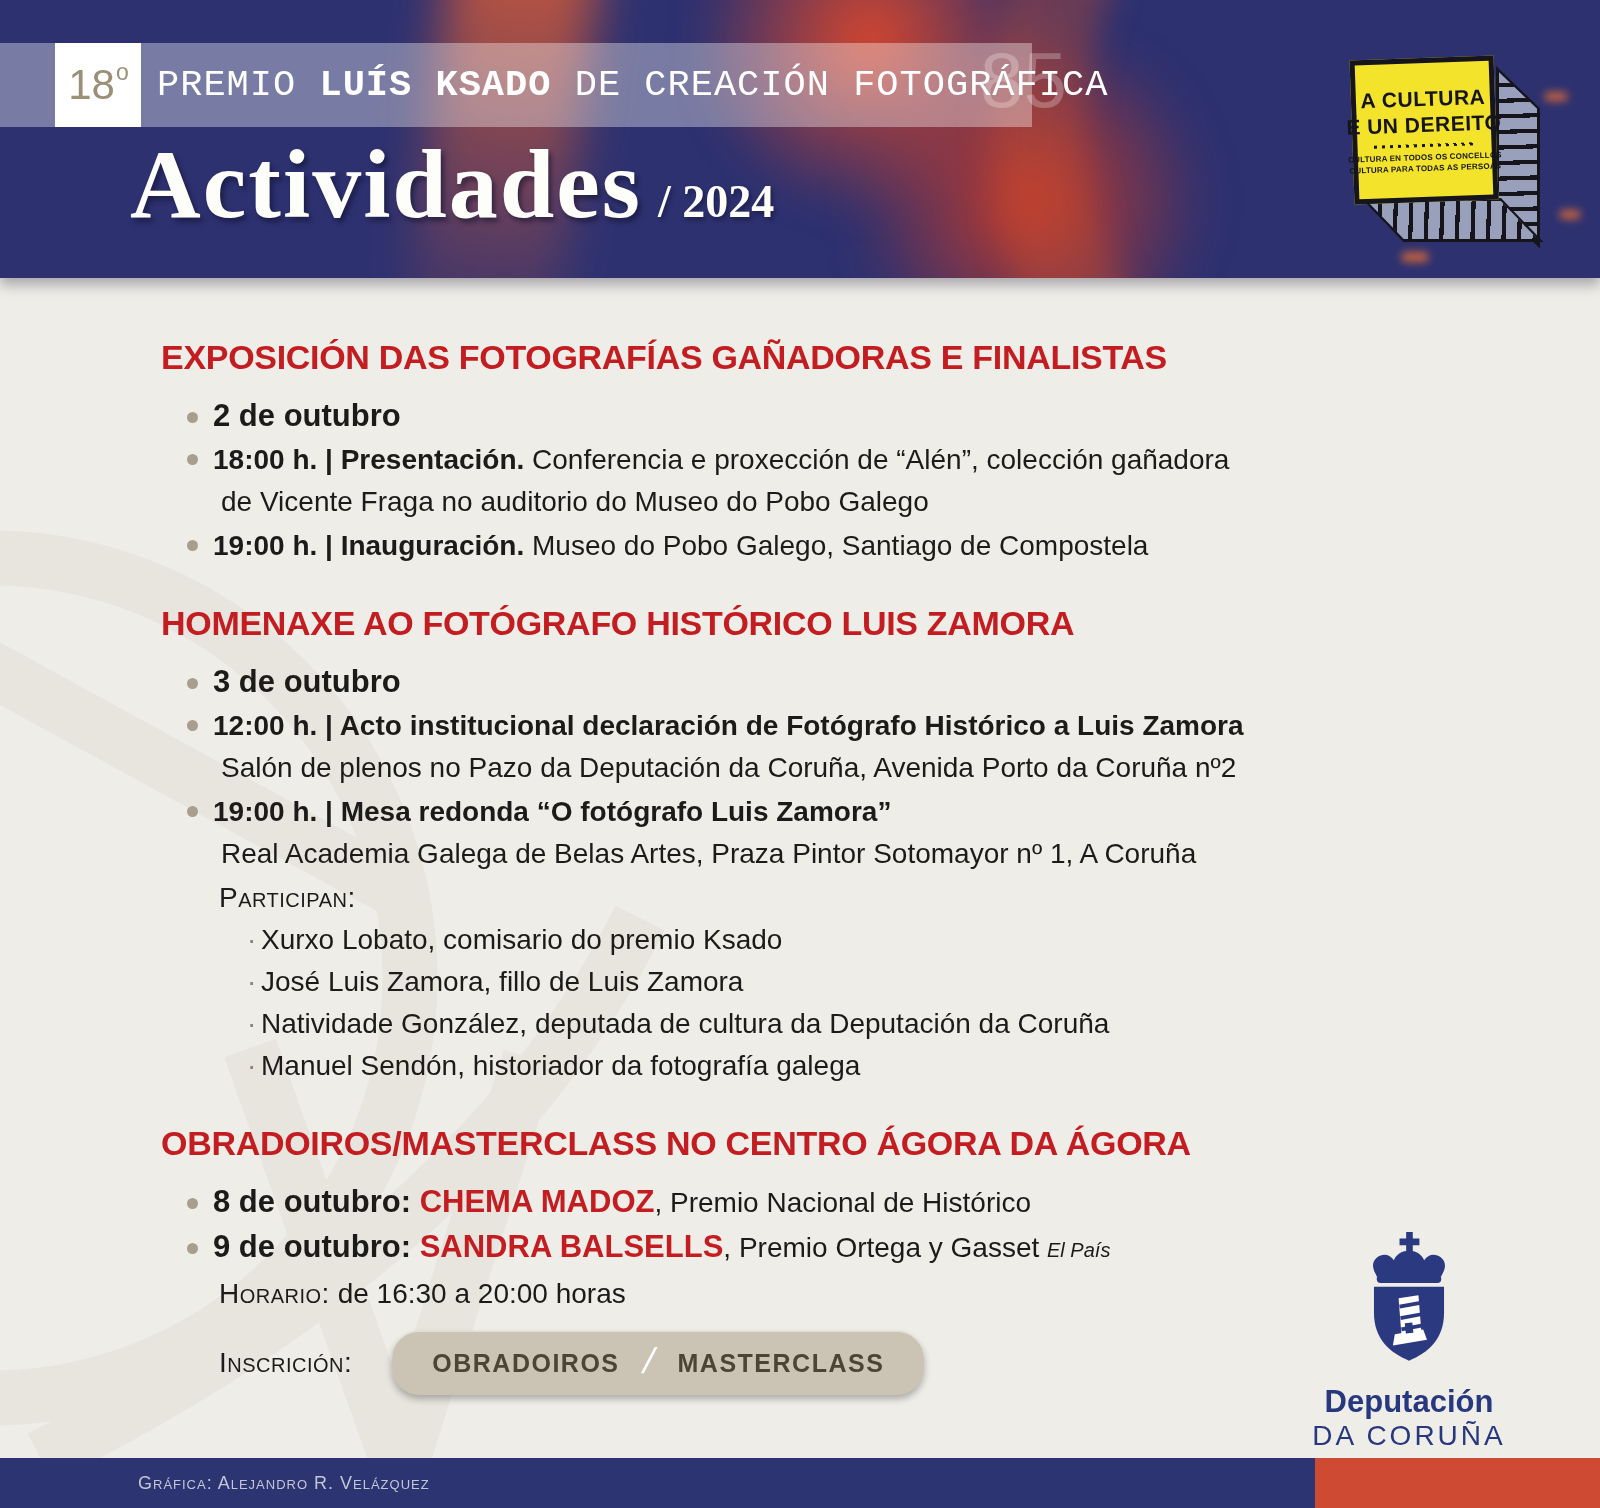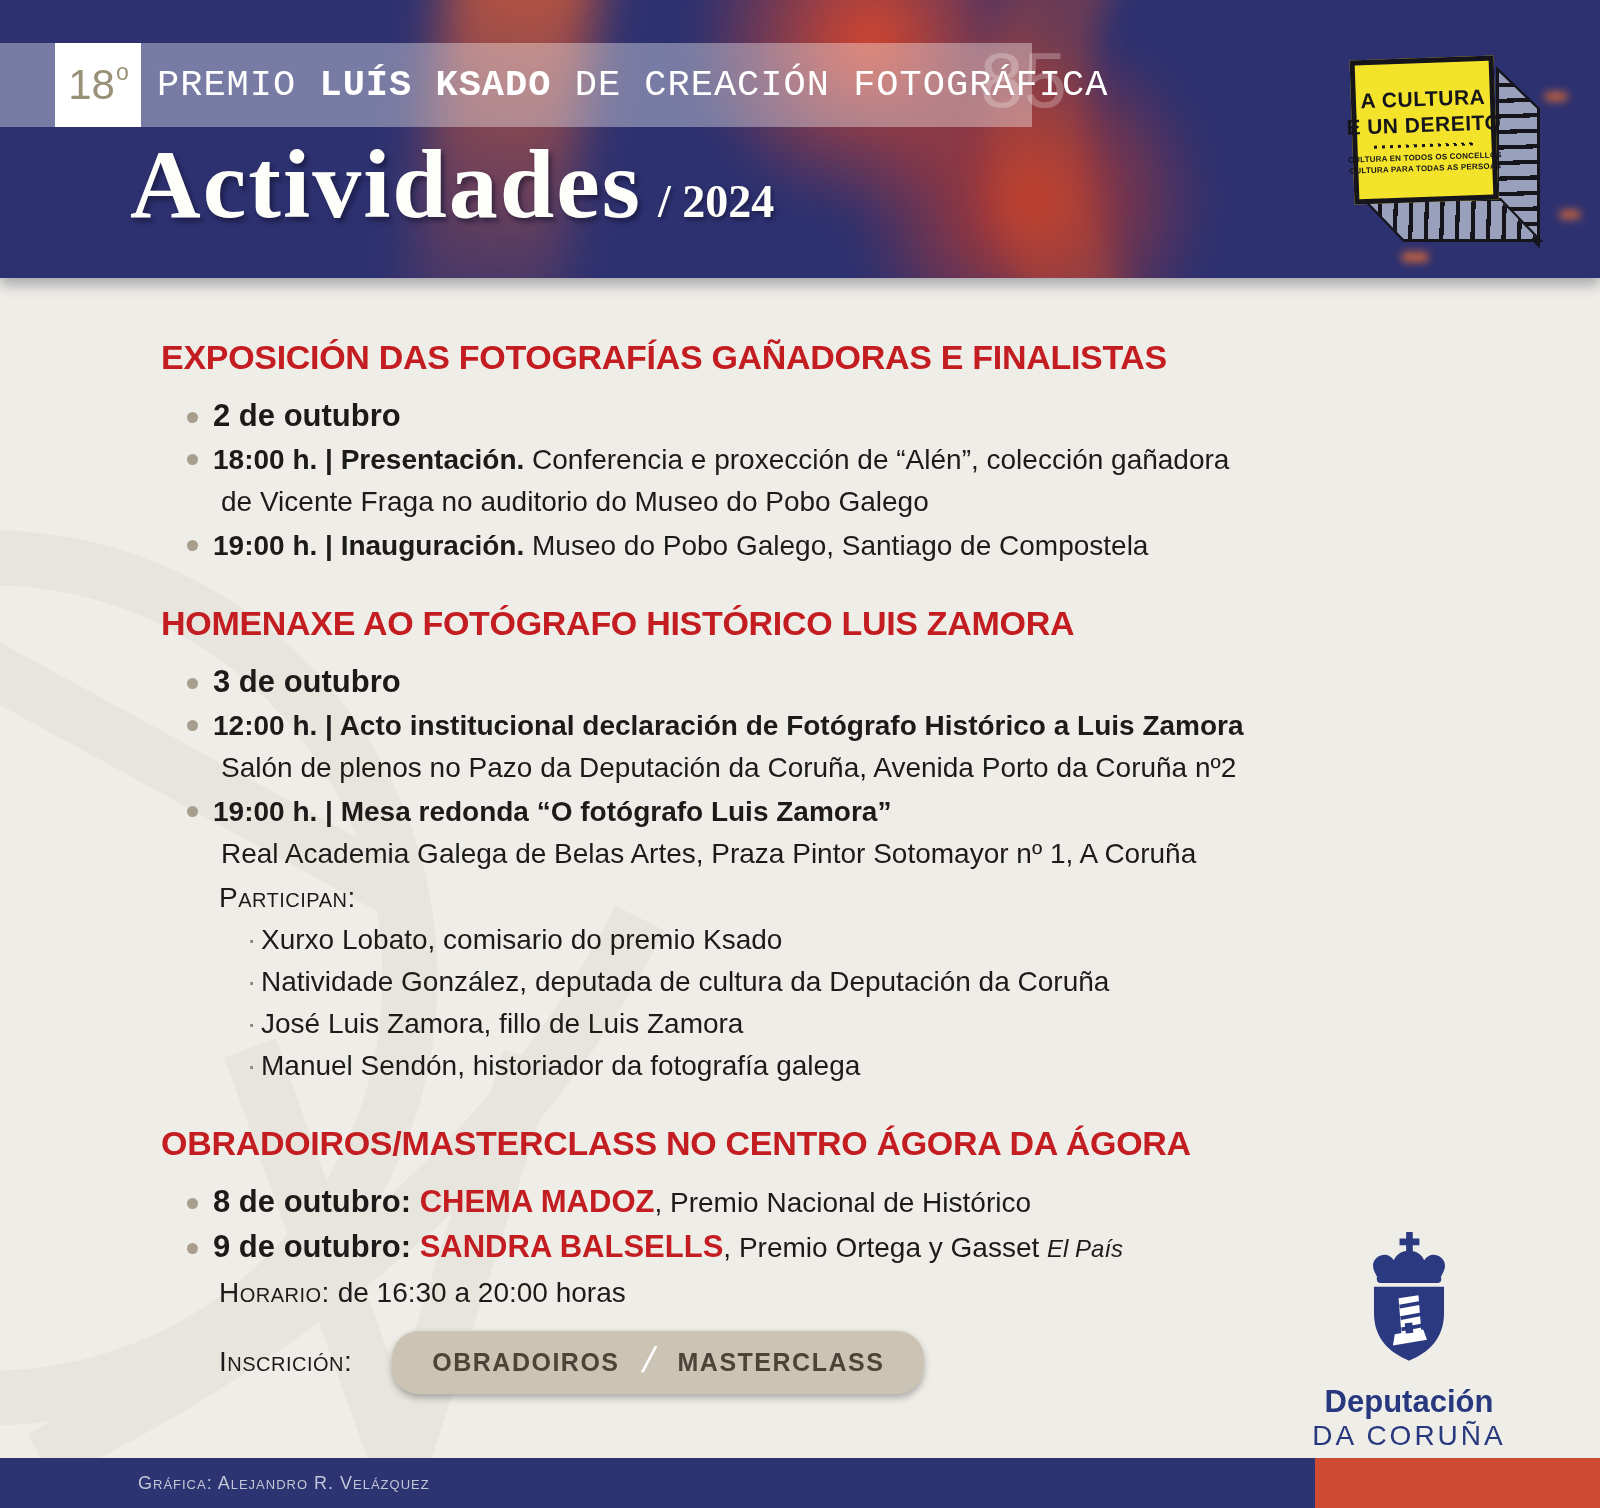--- a/index.html
+++ b/index.html
@@ -167,31 +167,31 @@
           <li class="item"><span class="b">12:00 h. | Acto institucional declaración de Fotógrafo Histórico a Luis Zamora</span>
             <div class="cont">Salón de plenos no Pazo da Deputación da Coruña, Avenida Porto da Coruña nº2</div>
           </li>
           <li class="item"><span class="b">19:00 h. | Mesa redonda “O fotógrafo Luis Zamora”</span>
             <div class="cont">Real Academia Galega de Belas Artes, Praza Pintor Sotomayor nº 1, A Coruña</div>
           </li>
         </ul>
         <div class="part-label sc">Participan:</div>
         <ul class="plist">
           <li class="pitem">Xurxo Lobato, comisario do premio Ksado</li>
+          <li class="pitem">José Luis Zamora, fillo de Luis Zamora</li>
           <li class="pitem">Natividade González, deputada de cultura da Deputación da Coruña</li>
-          <li class="pitem">José Luis Zamora, fillo de Luis Zamora</li>
           <li class="pitem">Manuel Sendón, historiador da fotografía galega</li>
         </ul>
       </section>
 
       <section class="block">
         <h2 class="sec-title">OBRADOIROS/MASTERCLASS NO CENTRO ÁGORA DA ÁGORA</h2>
         <ul class="items">
           <li class="item date"><span class="b">8 de outubro: </span><span class="red">CHEMA MADOZ</span><span style="font-size:28px">, Premio Nacional de Histórico</span></li>
-          <li class="item date"><span class="b">9 de outubro: </span><span class="red">SANDRA BALSELLS</span><span style="font-size:28px">, Premio Ortega y Gasset </span><span class="it" style="font-size:24px">El País</span></li>
+          <li class="item date"><span class="b">9 de outubro: </span><span class="red">SANDRA BALSELLS</span><span style="font-size:28px">, Premio Ortega y Gasset </span><span class="it" style="font-size:20px">El País</span></li>
         </ul>
         <div class="sched"><span class="sc">Horario:</span><span> de 16:30 a 20:00 horas</span></div>
         <div class="insc-row">
           <span class="insc-label">Inscrición:</span>
           <div class="pill">
             <span class="pill-opt">OBRADOIROS</span>
             <span class="pill-sep">/</span>
             <span class="pill-opt">MASTERCLASS</span>
           </div>
         </div>

